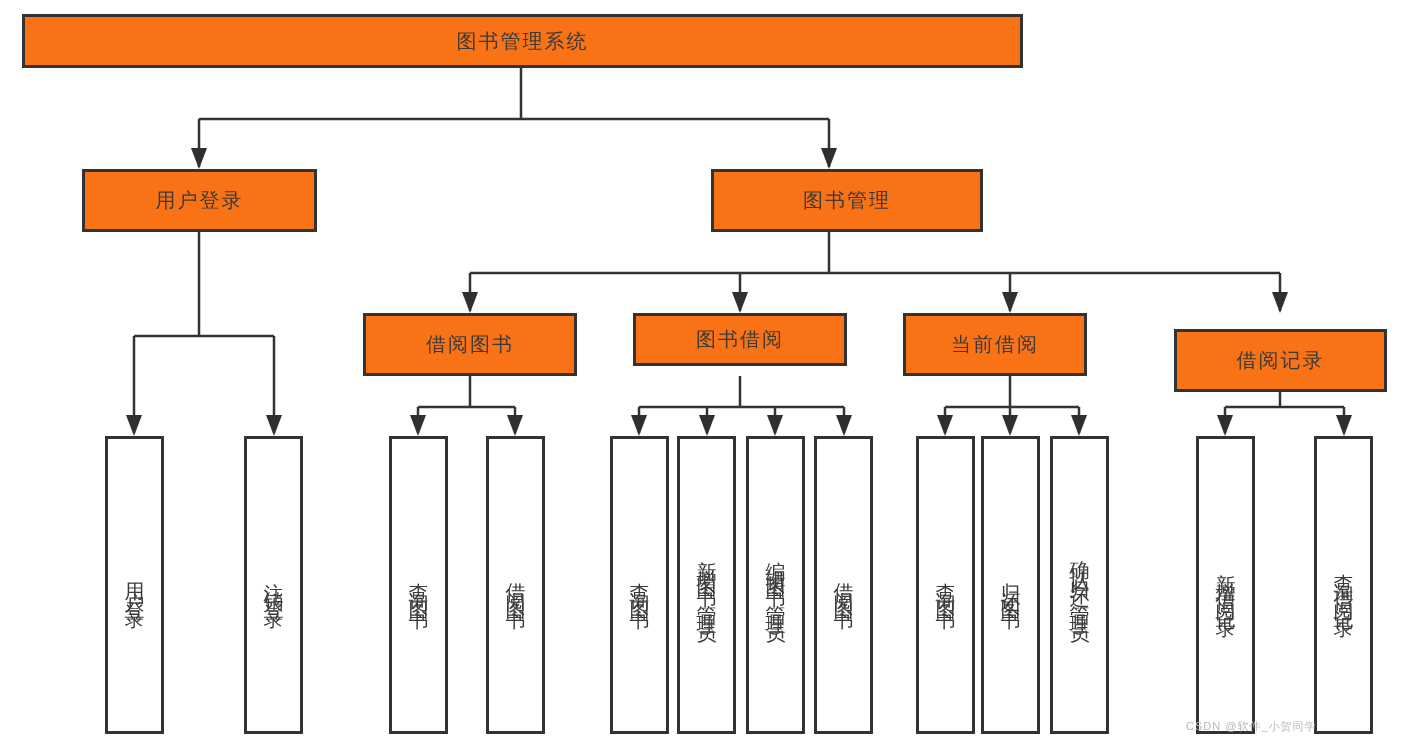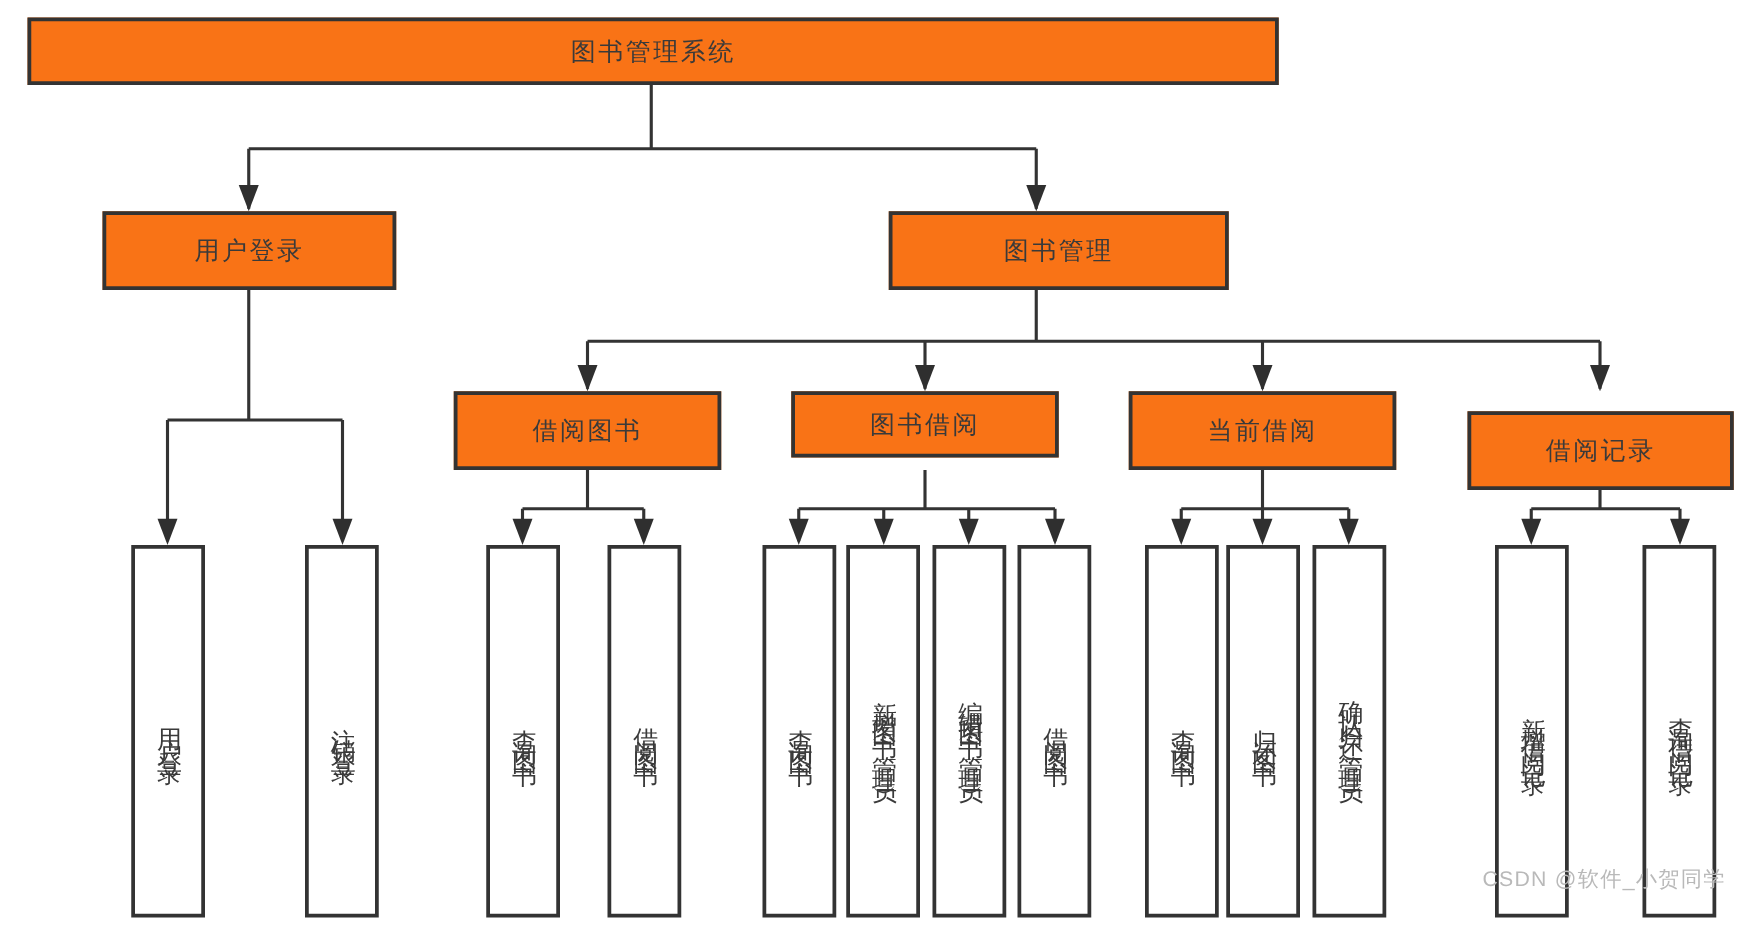--- a/index.html
+++ b/index.html
@@ -13,21 +13,21 @@
     display:flex;align-items:center;justify-content:center;
     font-size:20px;letter-spacing:2px;white-space:nowrap;
   }
   .vbox{
     position:absolute;box-sizing:border-box;border:3px solid #333333;background:#ffffff;
     writing-mode:vertical-rl;text-orientation:mixed;
     text-align:center;font-size:20px;letter-spacing:9px;line-height:53px;
     width:59px;top:436px;height:298px;
   }
   .watermark{
-    position:absolute;left:1186px;top:692px;font-size:17px;letter-spacing:1px;
+    position:absolute;left:1186px;top:719px;font-size:11px;letter-spacing:1px;
     color:#b9b9b9;white-space:nowrap;
   }
 </style>
 </head>
 <body>
 
 <div class="canvas">
 
   <svg class="connectors" viewBox="0 0 1405 747" xmlns="http://www.w3.org/2000/svg">
     <path d="M521 68 V119 M199 119 H829 M199 119 V167 M829 119 V167
@@ -60,21 +60,21 @@
     </g>
   </svg>
 
   <div class="box" style="left:22px;top:14px;width:1001px;height:54px;">图书管理系统</div>
 
   <div class="box" style="left:82px;top:169px;width:235px;height:63px;">用户登录</div>
   <div class="box" style="left:711px;top:169px;width:272px;height:63px;">图书管理</div>
 
   <div class="box" style="left:363px;top:313px;width:214px;height:63px;">借阅图书</div>
   <div class="box" style="left:633px;top:313px;width:214px;height:53px;">图书借阅</div>
-  <div class="box" style="left:903px;top:313px;width:214px;height:63px;">当前借阅</div>
+  <div class="box" style="left:903px;top:313px;width:184px;height:63px;">当前借阅</div>
   <div class="box" style="left:1174px;top:313px;width:213px;height:63px;margin-top:16px;">借阅记录</div>
 
   <div class="vbox" style="left:105px;">用户登录</div>
   <div class="vbox" style="left:244px;">注销登录</div>
 
   <div class="vbox" style="left:389px;">查询图书</div>
   <div class="vbox" style="left:486px;">借阅图书</div>
 
   <div class="vbox" style="left:610px;">查询图书</div>
   <div class="vbox" style="left:677px;">新增图书（管理员）</div>

